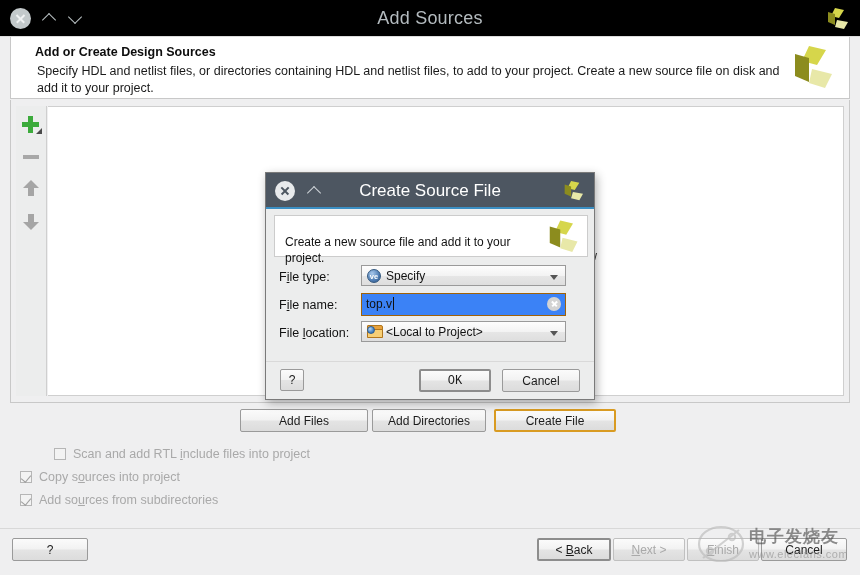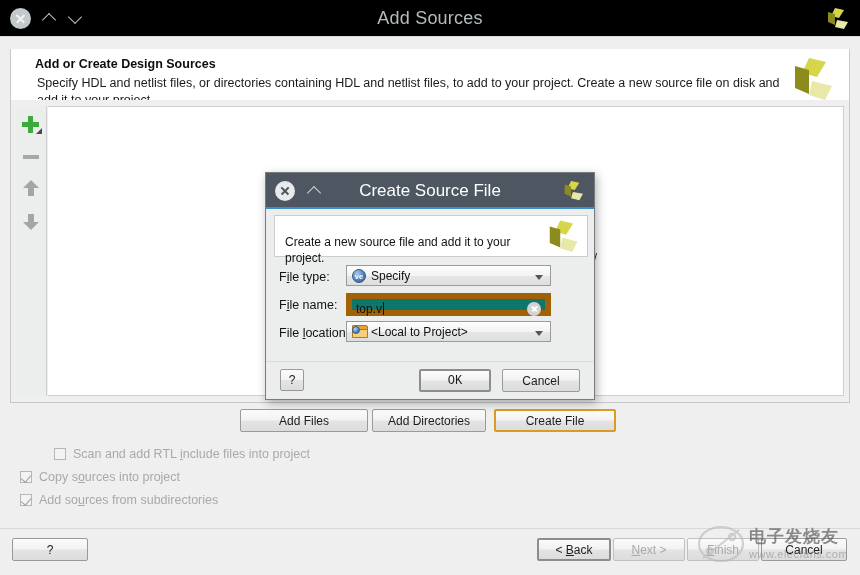--- a/index.html
+++ b/index.html
@@ -62,21 +62,20 @@
   
   .xlogo { position: relative; display: block; }
 
   
   .banner {
     position: absolute; left: 10px; top: 37px;
     width: 840px; height: 62px;
     background: #ffffff;
     border: 1px solid #c8c8c8;
     border-top: none;
-    margin-top: 12px;
   }
   .banner-title {
     position: absolute; left: 24px; top: 8px;
     font-size: 12.5px; font-weight: bold; color: #0d0d0d;
   }
   .banner-body {
     position: absolute; left: 26px; top: 26px;
     width: 760px;
     font-size: 12.5px; color: #1a1a1a; line-height: 17px;
   }
@@ -246,21 +245,21 @@
     font-size: 12px; color: #121212; line-height: 16px;
   }
   .dlg-banner-logo { position: absolute; right: 7px; top: 3px; }
 
   .dlg-form { position: absolute; left: 0; top: 92px; width: 100%; }
   .frow { position: relative; height: 28px; }
   .flabel {
     position: absolute; left: 13px; top: 5px;
     font-size: 12.5px; color: #121212;
   }
-  .fctl { position: absolute; left: 80px; top: 0px; width: 205px; height: 21px; }
+  .fctl { position: absolute; left: 95px; top: 0px; width: 205px; height: 21px; }
 
   .combo {
     width: 100%; height: 21px;
     background: linear-gradient(to bottom, #fdfdfd 0%, #f3f3f3 50%, #e6e6e6 52%, #dedede 100%);
     border: 1px solid #9a9a9a;
     position: relative; cursor: default;
   }
   .combo-text {
     position: absolute; left: 24px; top: 3px;
     font-size: 12px; color: #111;
@@ -294,22 +293,22 @@
   }
   .ico-folder .globe {
     position: absolute; left: 0px; top: 1px;
     width: 8px; height: 8px; border-radius: 50%;
     background: radial-gradient(circle at 33% 30%, #b9d8f5 0%, #4c86c4 60%, #2a5d96 100%);
     border: 1px solid #2a5d96;
   }
 
   .textfield {
     width: 100%; height: 23px;
-    background: #0f766e;
-    border: 6px solid #a16207;
+    background: #3b82f6;
+    border: 1px solid #a16207;
     position: relative;
   }
   .tf-value {
     position: absolute; left: 4px; top: 3px;
     font-size: 12px; color: #111;
   }
   .caret {
     display: inline-block; width: 1px; height: 13px;
     background: #111; vertical-align: -2px; margin-left: 1px;
   }

